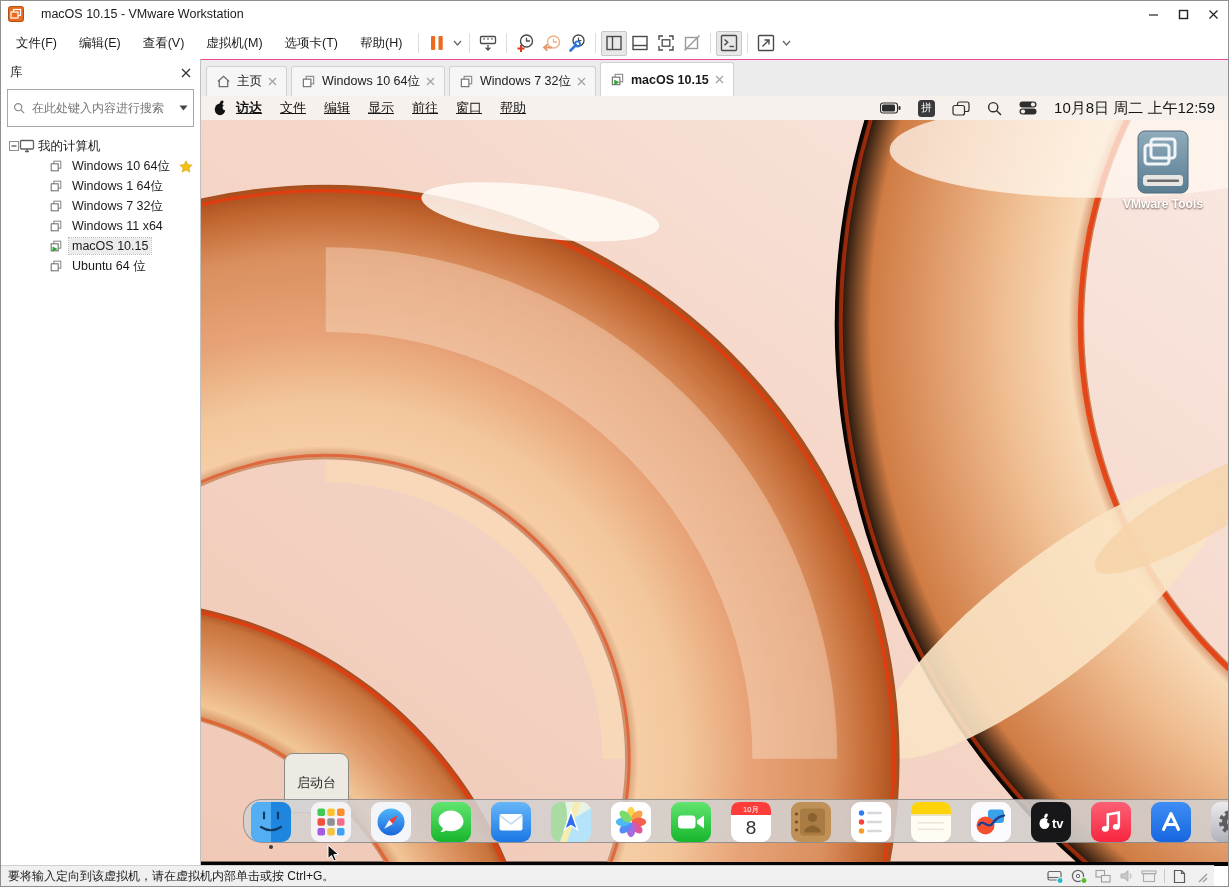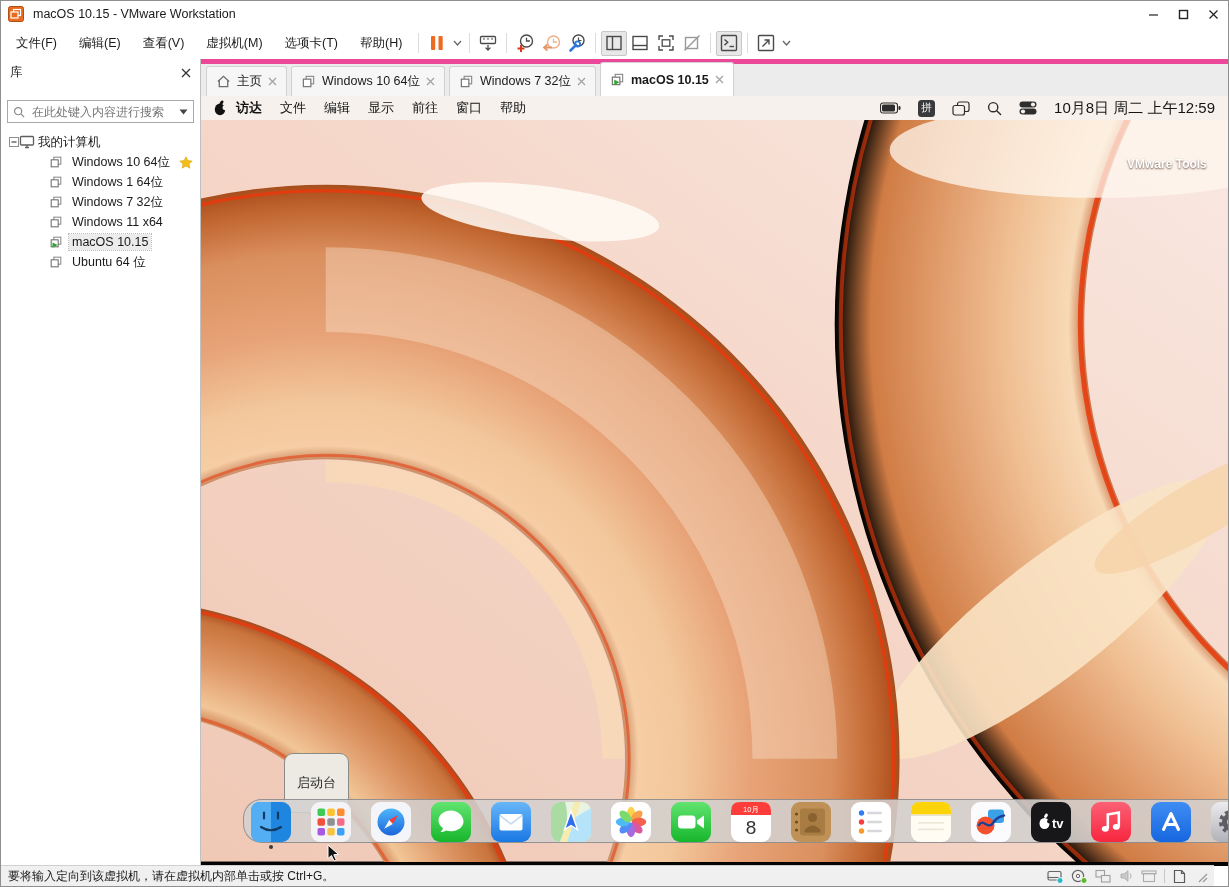--- a/index.html
+++ b/index.html
@@ -2,75 +2,75 @@
 <html><head>
 <meta charset="utf-8">
 <style>
   html,body{margin:0;padding:0;background:#d7d7d7;}
   *{box-sizing:border-box;}
   #app{position:relative;width:1229px;height:887px;background:#fff;border:1px solid #8f8f8f;
        font-family:"Liberation Sans","DejaVu Sans",sans-serif;color:#1a1a1a;overflow:hidden;}
 
   
   .titlebar{height:26px;display:flex;align-items:center;padding-left:7px;background:#fff;}
-  .titlebar .title{font-size:12.5px;margin-left:9px;text-align:center;}
+  .titlebar .title{font-size:12.5px;margin-left:17px;text-align:center;}
   .win-controls{margin-left:auto;display:flex;height:100%;}
   .win-btn{width:30px;display:flex;align-items:center;justify-content:center;}
 
   
   .menurow{height:32px;display:flex;align-items:center;padding-left:4px;background:#fff;}
   .menu-item{font-size:12.5px;padding:5px 11px;cursor:default;}
   .tb-sep{width:1px;height:20px;background:#dcdcdc;margin:0 5px;}
   .tb-btn{min-width:26px;height:25px;display:flex;align-items:center;justify-content:center;border:1px solid transparent;border-radius:2px;}
   .tb-btn.pressed{background:#e8e8e8;border-color:#c7c7c7;}
 
   
   .tabbar{position:absolute;left:200px;right:0;top:58px;height:37px;background:#ececec;
-          border-top:5px solid #ec4899;display:flex;align-items:flex-end;padding-left:5px;}
+          border-top:1px solid #ec4899;display:flex;align-items:flex-end;padding-left:5px;}
   .tab{height:30px;display:flex;align-items:center;padding:0 9px;background:#f6f6f6;
        border:1px solid #d2d2d2;border-bottom:none;border-radius:3px 3px 0 0;margin-right:4px;font-size:12.5px;}
   .tab .tab-label{margin:0 6px;white-space:nowrap;}
   .tab.active{background:#fff;height:34px;font-weight:bold;}
   .tab-close{display:flex;align-items:center;}
 
   
   .sidebar{position:absolute;left:0;top:58px;width:200px;bottom:21px;background:#fff;border-right:1px solid #c0c0c0;}
   .sb-header{height:27px;display:flex;align-items:center;padding:0 9px;font-size:12.5px;}
   .sb-close{margin-left:auto;display:flex;}
-  .sb-search{margin:14px 6px 9px 6px;height:23px;border:1px solid #a8a8a8;display:flex;align-items:center;padding:0 5px;background:#fff;}
+  .sb-search{margin:3px 6px 9px 6px;height:38px;border:1px solid #a8a8a8;display:flex;align-items:center;padding:0 5px;background:#fff;}
   .sb-search input{border:none;outline:none;flex:1;font-size:12px;min-width:0;margin-left:5px;font-family:inherit;color:#444;}
   .tree{font-size:12.5px;}
   .tree-root{display:flex;align-items:center;height:20px;padding-left:8px;}
   .tree-item{display:flex;align-items:center;height:20px;padding-left:48px;gap:6px;}
   .tree-item.selected .ti-label{background:#ececec;outline:1px dotted #bdbdbd;}
   .ti-label{padding:1px 3px;white-space:nowrap;}
 
   
   .statusbar{position:absolute;left:0;right:14px;bottom:0;height:21px;background:#f0f0f0;border-top:1px solid #d0d0d0;
              display:flex;align-items:center;font-size:12px;padding-left:7px;color:#1a1a1a;}
   .sb-icons{margin-left:auto;display:flex;align-items:center;gap:7px;padding-right:6px;}
   .sb-vsep{width:1px;height:14px;background:#c9c9c9;}
 
   
   .vmscreen{position:absolute;left:200px;right:0;top:95px;height:770px;background:#000;}
   .mac-menubar{position:absolute;left:0;right:0;top:0;height:24px;background:#f6f1ed;display:flex;align-items:center;
                padding:0 13px;font-size:13px;color:#151515;}
-  .mac-menu{padding:0 9px;white-space:nowrap;}
+  .mac-menu{padding:0 9px;white-space:nowrap;text-decoration:underline;}
   .mac-appname{font-weight:bold;}
   .mac-right{margin-left:auto;display:flex;align-items:center;gap:17px;}
   .ime-badge{background:#3a3a3c;color:#fff;font-size:10.5px;width:17px;height:17px;border-radius:3.5px;
              display:flex;align-items:center;justify-content:center;}
   .mac-clock{font-size:15px;white-space:nowrap;}
 
   .desktop{position:absolute;left:0;right:0;top:24px;height:743px;overflow:hidden;}
   .desktop svg.wall{position:absolute;inset:0;}
   .vm-strip{position:absolute;left:0;right:0;bottom:0;height:3px;background:#050505;}
 
   
-  .dt-icon{position:absolute;left:926px;top:10px;width:72px;display:flex;flex-direction:row;align-items:center;}
+  .dt-icon{position:absolute;left:926px;top:10px;width:72px;display:flex;flex-direction:column;align-items:center;}
   .dt-icon .dt-label{margin-top:3px;font-size:12px;font-weight:bold;color:#fff;
                      text-shadow:0 1px 2px rgba(60,30,15,.75);white-space:nowrap;}
 
   
   .tooltip{position:absolute;left:83px;top:633px;background:#eceae2;border:1px solid #8b8b86;border-radius:9px;
            padding:20px 12px;font-size:13px;color:#2b2b2b;}
   .tooltip:after{content:"";position:absolute;left:50%;bottom:-6.5px;width:11px;height:11px;background:#eceae2;
            border-right:1px solid #8b8b86;border-bottom:1px solid #8b8b86;transform:translateX(-50%) rotate(45deg);}
 
   

